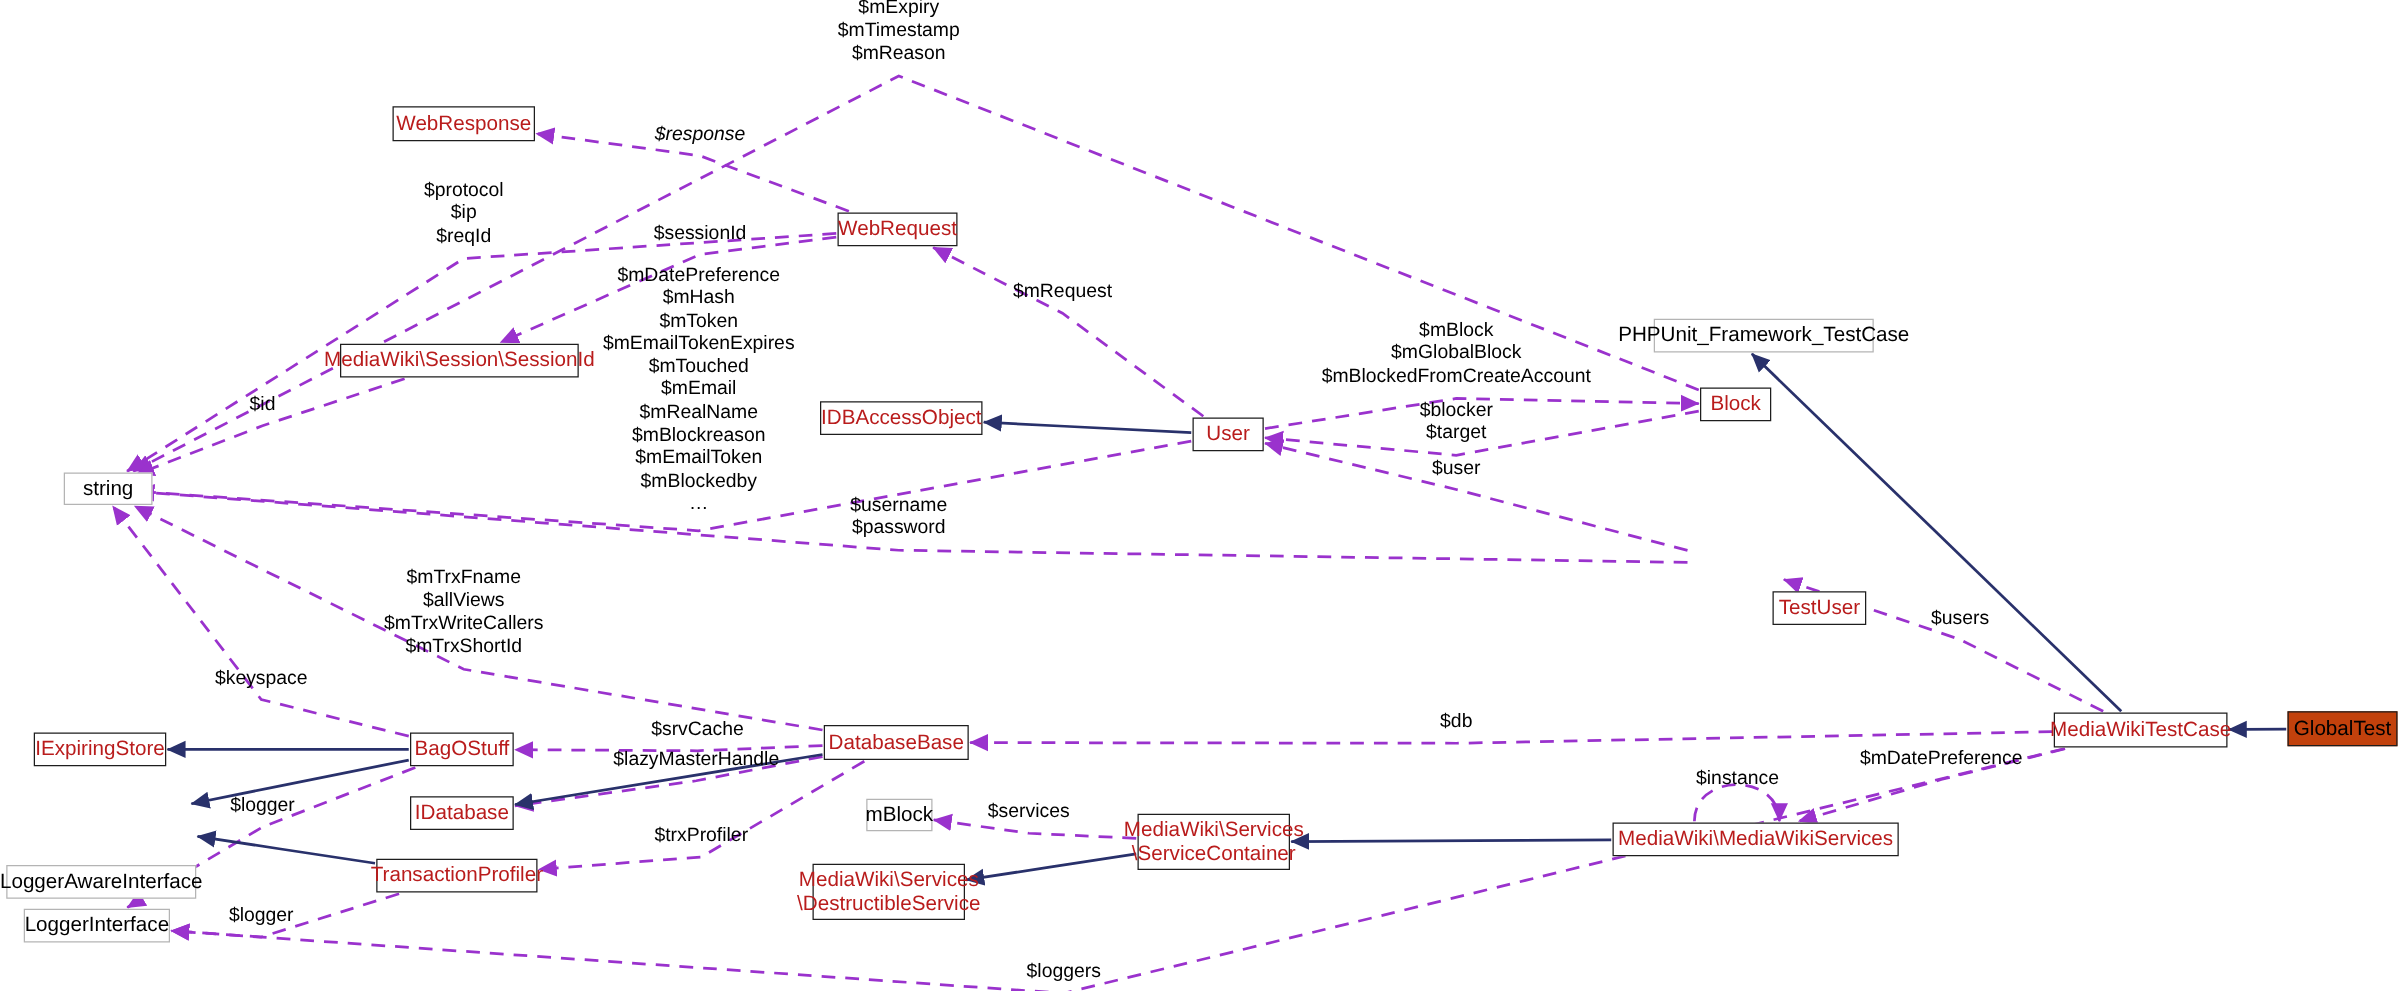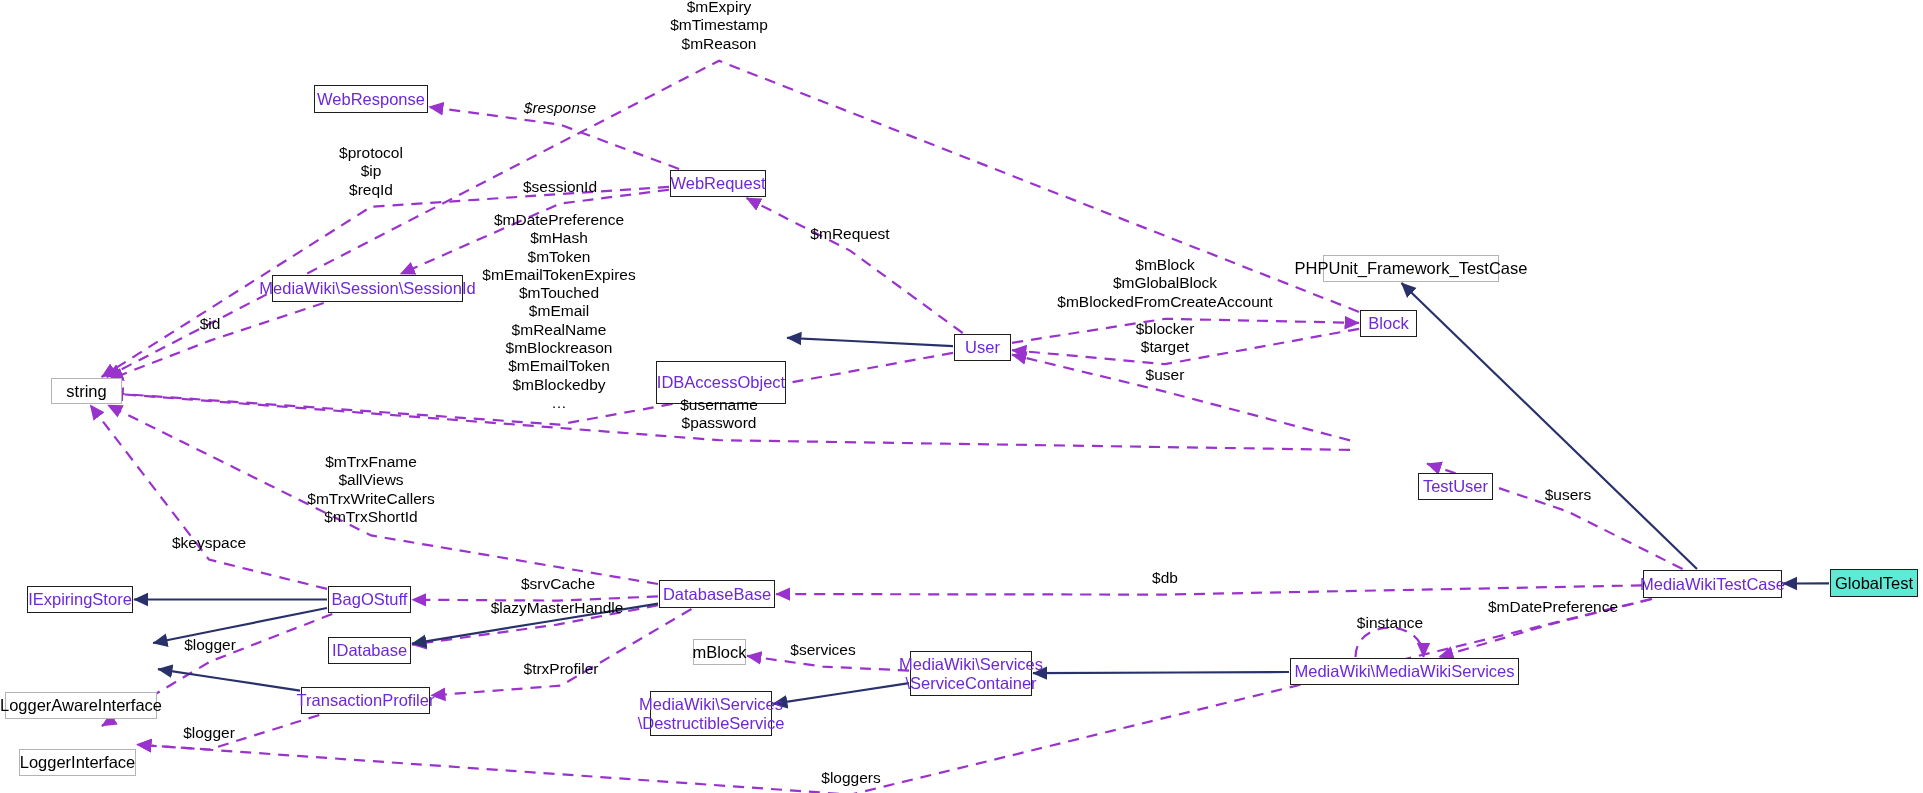--- a/index.html
+++ b/index.html
@@ -3,23 +3,23 @@
 <meta charset="utf-8">
 <style>
   html,body{margin:0;padding:0;background:#ffffff;}
   body{font-family:"Liberation Sans","DejaVu Sans",sans-serif;}
   #canvas{position:relative;width:1923px;height:793px;background:#ffffff;overflow:hidden;}
   svg#edges{position:absolute;left:0;top:0;width:1923px;height:793px;}
   .edge-dashed{stroke:#9a32cd;stroke-width:2.2;stroke-dasharray:11 8;fill:none;}
   .edge-solid{stroke:#29316b;stroke-width:2.2;fill:none;}
   .node{position:absolute;box-sizing:border-box;display:flex;align-items:center;justify-content:center;
         text-align:center;line-height:1.12;white-space:pre;background:#ffffff;}
-  .node.cls{border:1.6px solid #1d1d1d;color:#6d28d9;font-size:16.5px;}
+  .node.cls{border:1.6px solid #1d1d1d;color:#b91c1c;font-size:16.5px;}
   .node.ext{border:1.3px solid #b4b4b4;color:#000;font-size:16.5px;}
-  .node.hl{border:1.6px solid #1d1d1d;background:#5eead4;color:#000;font-size:16.5px;}
+  .node.hl{border:1.6px solid #1d1d1d;background:#c2410c;color:#000;font-size:16.5px;}
   .elabel{position:absolute;color:#000;font-size:15.5px;line-height:1.18;white-space:pre;text-align:center;
           transform:translate(-50%,-50%);}
 </style>
 </head>
 <body>
 
 <div id="canvas">
   <svg id="edges" xmlns="http://www.w3.org/2000/svg">
     <defs>
       <marker id="ah-dashed" viewBox="0 0 12 12" refX="10.5" refY="6" markerWidth="7.5" markerHeight="7.5" orient="auto-start-reverse" markerUnits="strokeWidth">
@@ -63,40 +63,40 @@
         <path d="M 658 603.5928057553957 C 591.445 614.4139784172662, 543.25 622.25, 543.25 622.25 S 488.125 631.2127697841727, 412 643.589928057554" class="edge-solid" marker-end="url(#ah-solid)"></path>
         <path d="M 909 683.0384615384615 C 869.56 689.1061538461538, 841 693.5, 841 693.5 S 812.44 697.8938461538462, 773 703.9615384615385" class="edge-solid" marker-end="url(#ah-solid)"></path>
         <path d="M 1289 671.9802867383513 C 1225.925 672.2817204301075, 1180.25 672.5, 1180.25 672.5 S 1118.405 672.7955555555556, 1033 673.2037037037037" class="edge-solid" marker-end="url(#ah-solid)"></path>
       </g>
   </svg>
   <div id="node-layer">
       <div class="node cls" style="left: 314px; top: 85px; width: 114px; height: 28px;">WebResponse</div>
       <div class="node cls" style="left: 670px; top: 170px; width: 96px; height: 27px;">WebRequest</div>
       <div class="node cls" style="left: 272px; top: 275px; width: 191px; height: 27px;">MediaWiki\Session\SessionId</div>
       <div class="node ext" style="left: 1283px; top: 255px; width: 176px; height: 27px; margin-left: 40px;">PHPUnit_Framework_TestCase</div>
-      <div class="node cls" style="left: 656px; top: 321px; width: 130px; height: 43px; margin-top: 40px;">IDBAccessObject</div>
+      <div class="node cls" style="left: 656px; top: 321px; width: 130px; height: 27px;">IDBAccessObject</div>
       <div class="node cls" style="left: 954px; top: 334px; width: 57px; height: 27px;">User</div>
       <div class="node cls" style="left: 1360px; top: 310px; width: 57px; height: 27px;">Block</div>
       <div class="node ext" style="left: 51px; top: 378px; width: 71px; height: 26px;">string</div>
       <div class="node cls" style="left: 1418px; top: 437px; width: 75px; height: 27px; margin-top: 36px;">TestUser</div>
       <div class="node cls" style="left: 27px; top: 586px; width: 106px; height: 27px;">IExpiringStore</div>
       <div class="node cls" style="left: 328px; top: 586px; width: 83px; height: 27px;">BagOStuff</div>
       <div class="node cls" style="left: 659px; top: 580px; width: 116px; height: 28px;">DatabaseBase</div>
       <div class="node cls" style="left: 1643px; top: 570px; width: 139px; height: 28px;">MediaWikiTestCase</div>
       <div class="node hl" style="left: 1830px; top: 569px; width: 88px; height: 28px;">GlobalTest</div>
       <div class="node ext" style="left: 5px; top: 644px; width: 152px; height: 27px; margin-top: 48px;">LoggerAwareInterface</div>
       <div class="node cls" style="left: 328px; top: 637px; width: 83px; height: 27px;">IDatabase</div>
       <div class="node ext" style="left: 693px; top: 639px; width: 53px; height: 26px;">mBlock</div>
       <div class="node cls" style="left: 910px; top: 651px; width: 122px; height: 45px;">MediaWiki\Services
 \ServiceContainer</div>
       <div class="node cls" style="left: 1290px; top: 658px; width: 229px; height: 27px;">MediaWiki\MediaWikiServices</div>
       <div class="node cls" style="left: 301px; top: 687px; width: 129px; height: 27px;">TransactionProfiler</div>
       <div class="node cls" style="left: 650px; top: 691px; width: 122px; height: 45px;">MediaWiki\Services
 \DestructibleService</div>
-      <div class="node ext" style="left: 19px; top: 727px; width: 117px; height: 27px; margin-top: 22px;">LoggerInterface</div>
+      <div class="node ext" style="left: 19px; top: 727px; width: 117px; height: 27px;">LoggerInterface</div>
     </div>
   <div id="label-layer">
       <div class="elabel" style="left: 719px; top: 25px;">$mExpiry
 $mTimestamp
 $mReason</div>
       <div class="elabel" style="left: 560px; top: 108px; font-style: italic;">$response</div>
       <div class="elabel" style="left: 371px; top: 171px;">$protocol
 $ip
 $reqId</div>
       <div class="elabel" style="left: 560px; top: 187px;">$sessionId</div>

